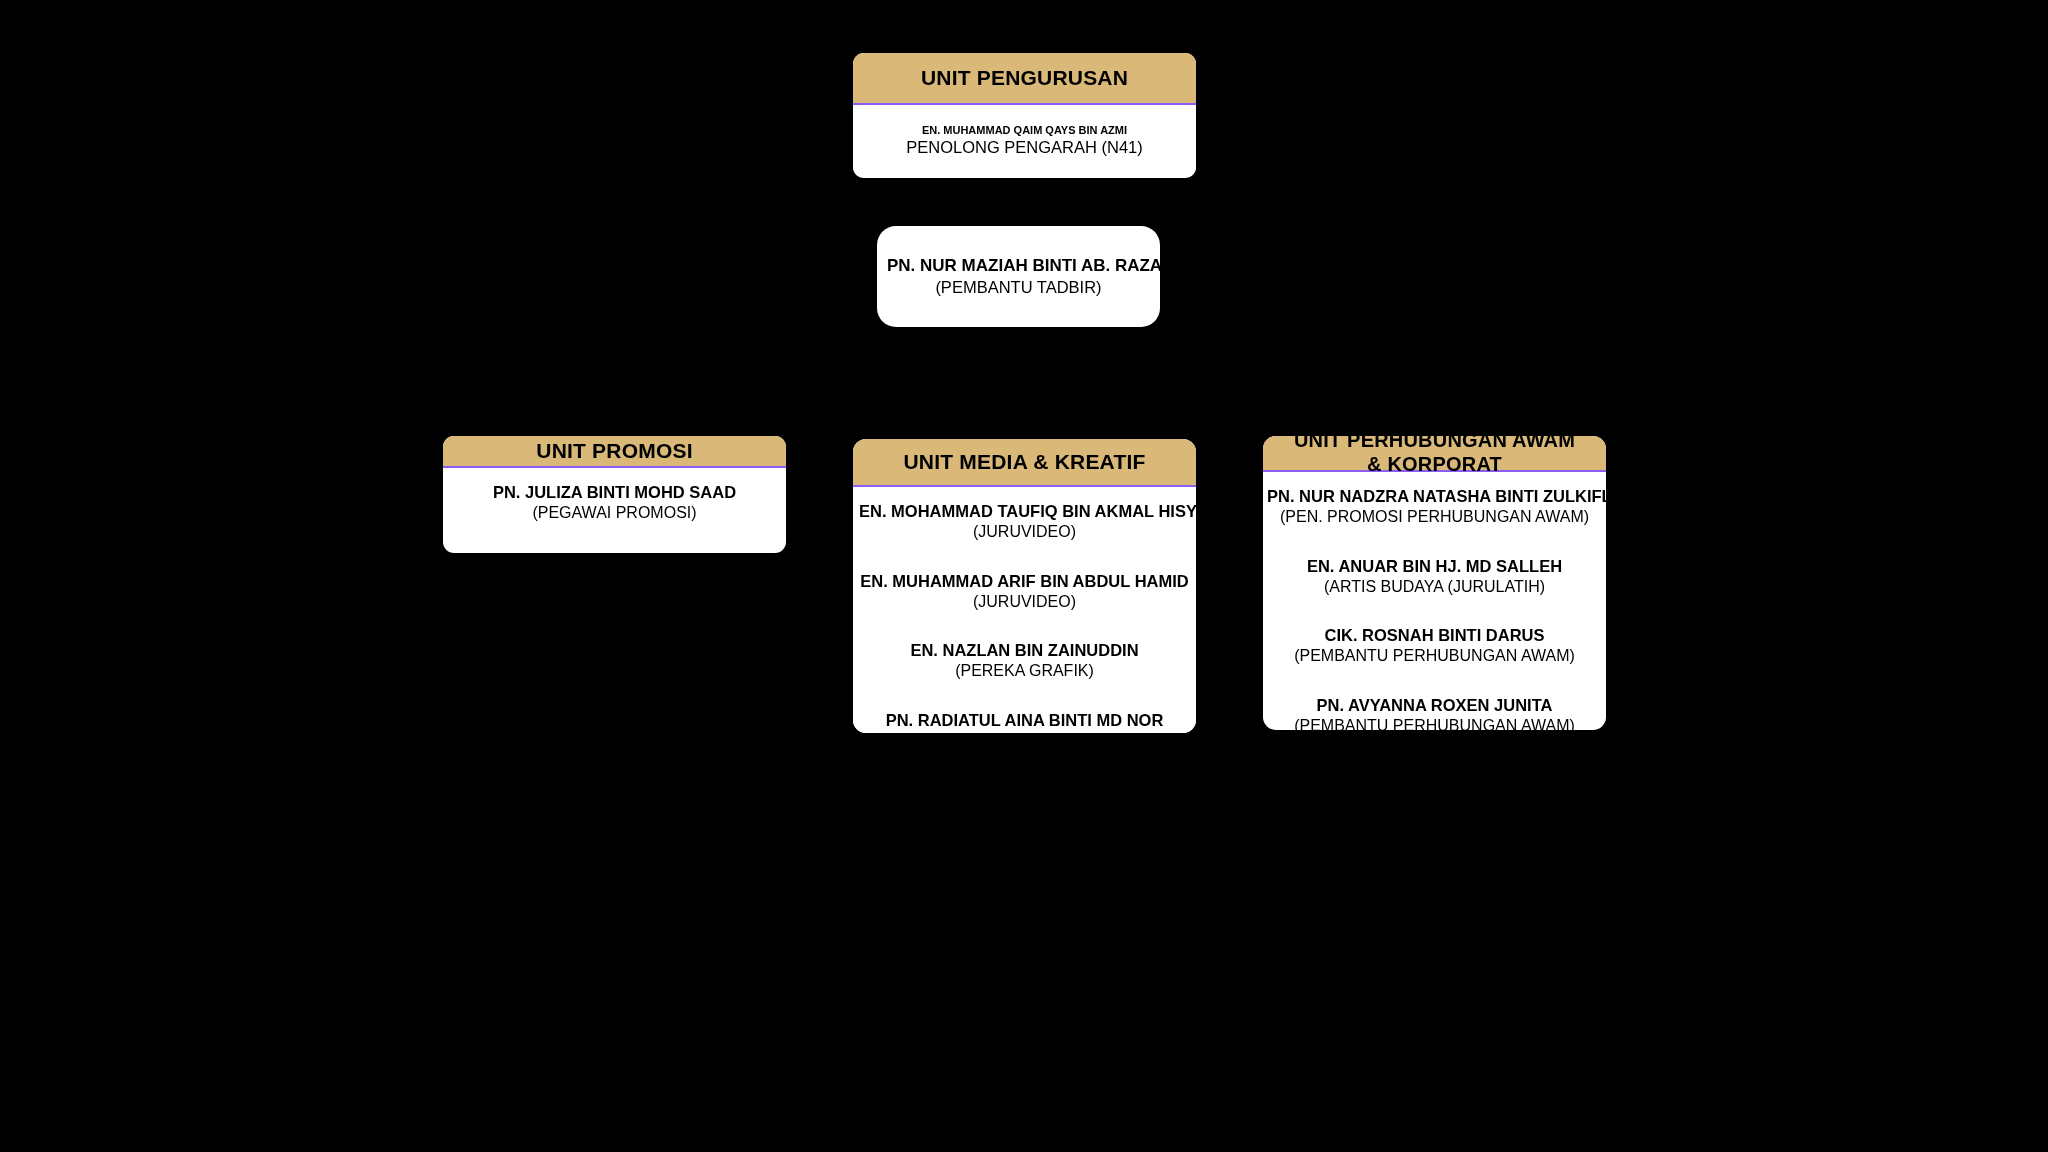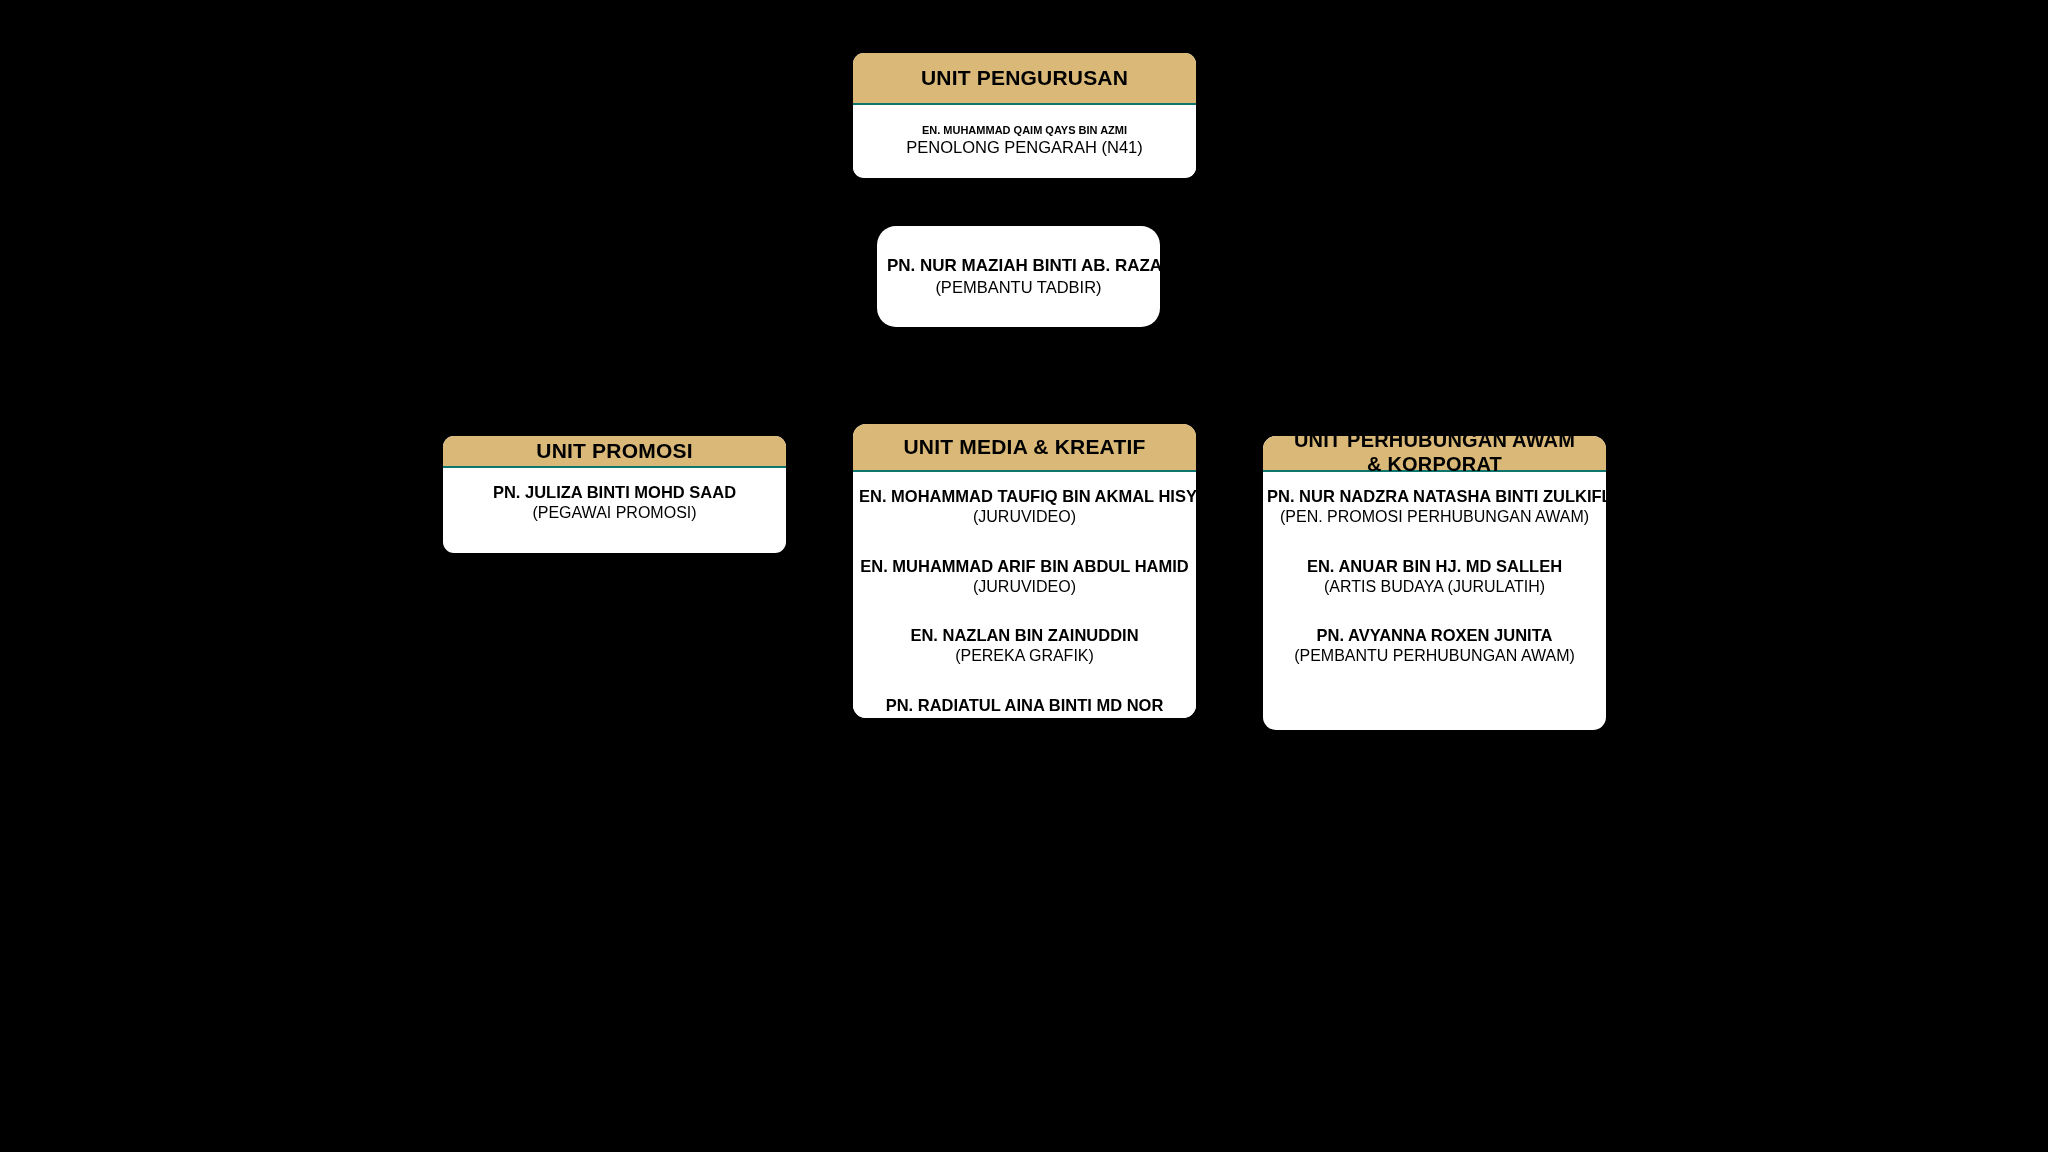--- a/index.html
+++ b/index.html
@@ -36,21 +36,21 @@
     background: #d9b878;
     color: #000000;
     font-weight: bold;
     text-align: center;
     letter-spacing: 0.2px;
     box-sizing: border-box;
     display: flex;
     align-items: center;
     justify-content: center;
     flex-direction: column;
-    border-bottom: 2px solid #0f766e;
+    border-bottom: 2px solid #8b5cf6;
     line-height: 1.18;
   }
 
   .node-body {
     background: #ffffff;
     box-sizing: border-box;
     display: flex;
     flex-direction: column;
     justify-content: center;
   }
@@ -122,21 +122,21 @@
   #node-promosi .node-body {
     height: 69px;
     padding: 0 10px;
   }
   #node-promosi .person-name { font-size: 16.5px; }
   #node-promosi .person-role { font-size: 16px; }
 
   
   #node-media {
     left: 853px;
-    top: 424px;
+    top: 439px;
     width: 343px;
     height: 294px;
     border-radius: 13px;
   }
   #node-media .node-header {
     height: 48px;
     font-size: 21px;
   }
   #node-media .node-body {
     height: 246px;
@@ -240,19 +240,23 @@
     <div class="node-body">
       <div class="person">
         <span class="person-name">PN. NUR NADZRA NATASHA BINTI ZULKIFLI</span>
         <span class="person-role">(PEN. PROMOSI PERHUBUNGAN AWAM)</span>
       </div>
       <div class="person">
         <span class="person-name">EN. ANUAR BIN HJ. MD SALLEH</span>
         <span class="person-role">(ARTIS BUDAYA (JURULATIH)</span>
       </div>
       <div class="person">
+        <span class="person-name">CIK. ROSNAH BINTI DARUS</span>
+        <span class="person-role">(PEMBANTU PERHUBUNGAN AWAM)</span>
+      </div>
+      <div class="person">
         <span class="person-name">PN. AVYANNA ROXEN JUNITA</span>
         <span class="person-role">(PEMBANTU PERHUBUNGAN AWAM)</span>
       </div>
     </div>
   </div>
 
 </div>
 
 </body></html>

